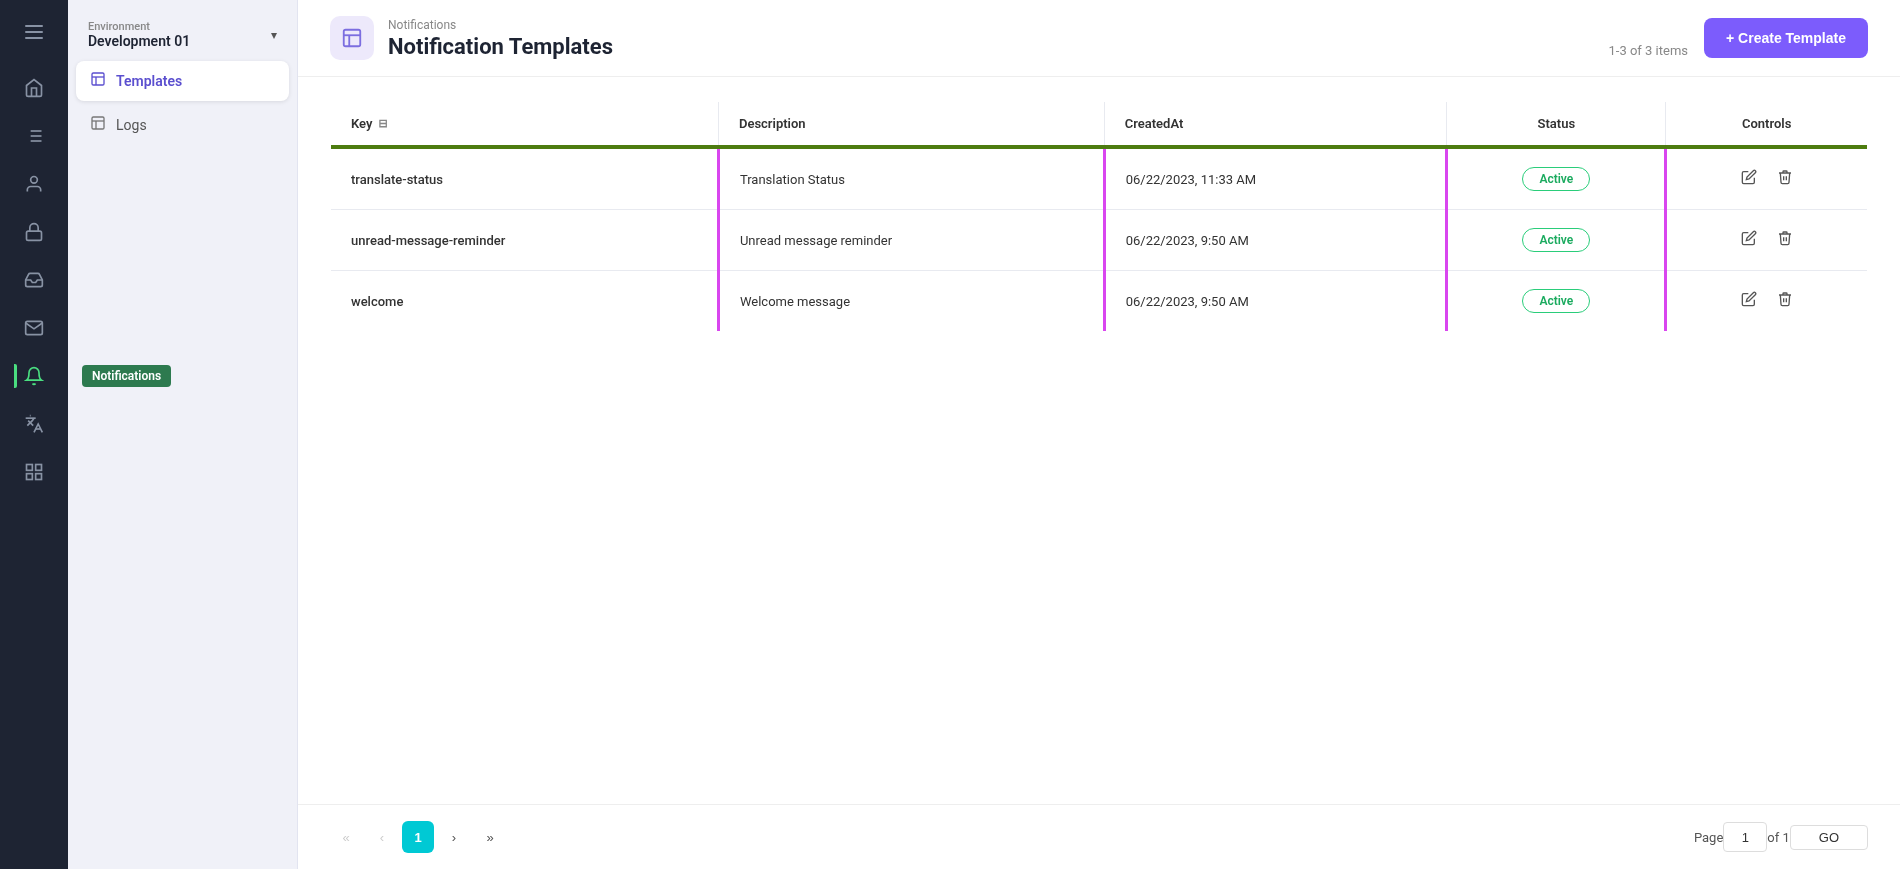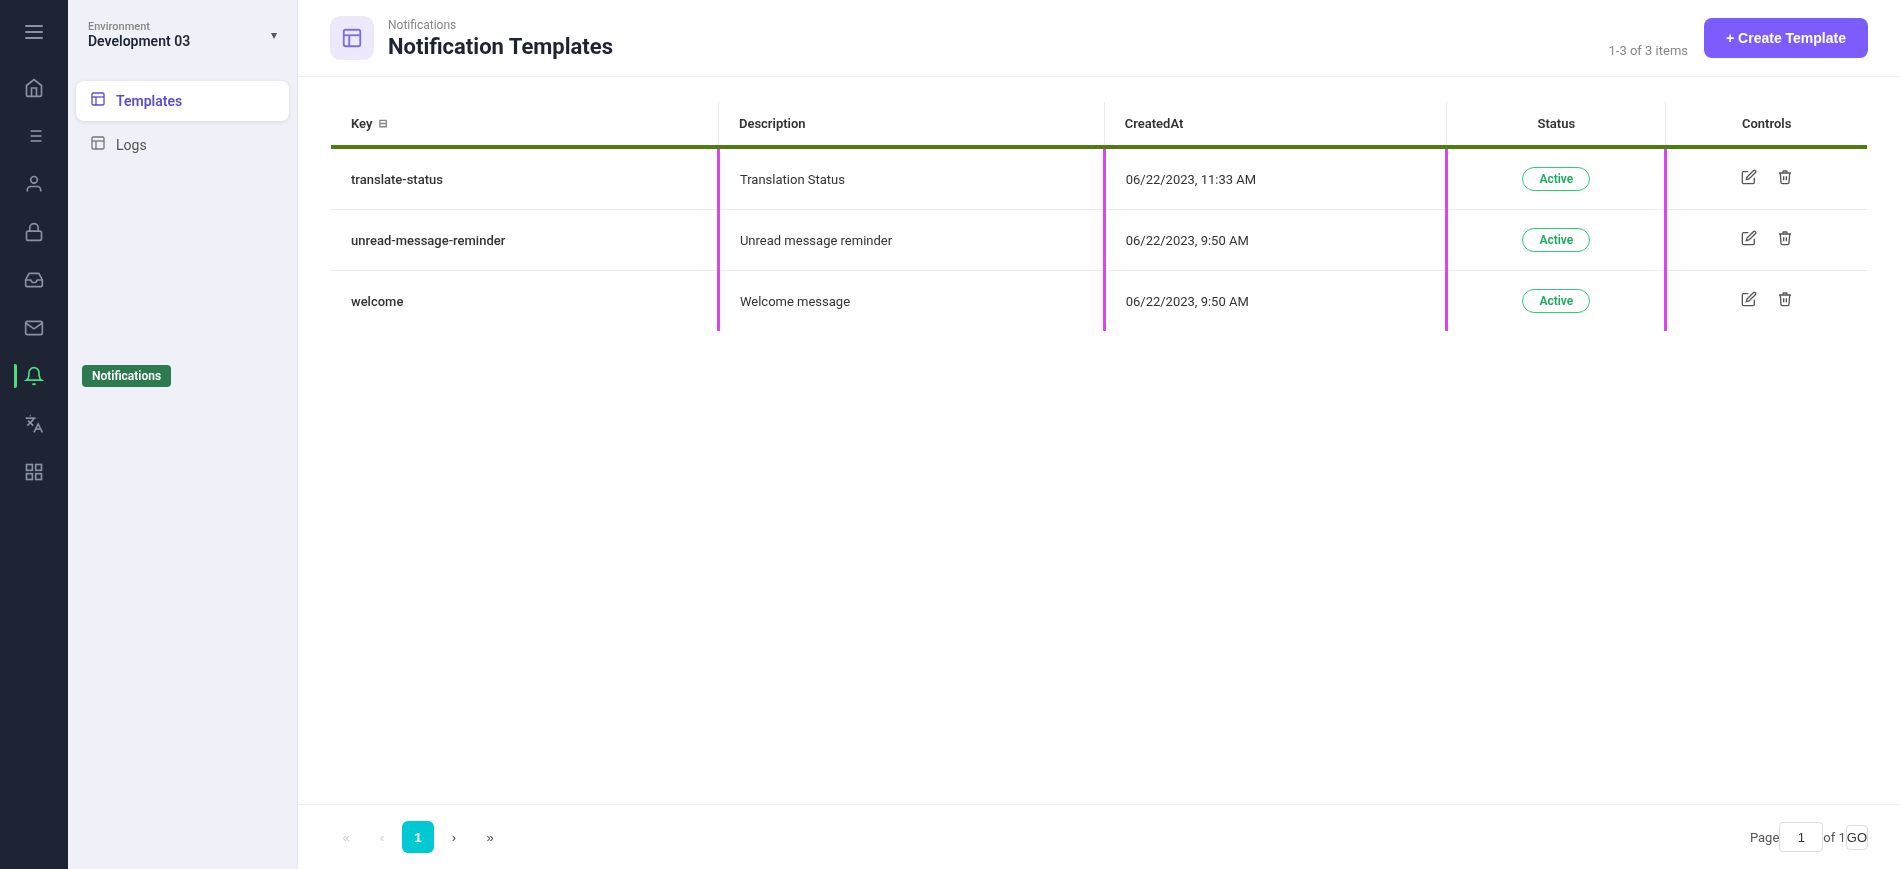--- a/index.html
+++ b/index.html
@@ -76,21 +76,21 @@
       padding: 12px 8px;
       border-right: 1px solid #e2e4f0;
     }
     .env-selector {
       display: flex;
       align-items: center;
       justify-content: space-between;
       padding: 8px 12px;
       cursor: pointer;
       border-radius: 8px;
-      margin-bottom: 24px;
+      margin-bottom: 4px;
     }
     .env-label { font-size: 11px; color: #888; font-weight: 500; }
     .env-name { font-size: 14px; color: #1e2433; font-weight: 600; }
     .env-chevron { color: #555; font-size: 12px; }
 
     .sidebar-item {
       display: flex;
       align-items: center;
       gap: 10px;
       padding: 10px 14px;
@@ -273,21 +273,21 @@
       border: 1px solid #ddd;
       border-radius: 4px;
       text-align: center;
       font-size: 13px;
       color: #333;
     }
     .go-btn {
       background: none;
       border: 1px solid #ddd;
       border-radius: 4px;
-      padding: 4px 0;
+      padding: 4px 28px;
       font-size: 13px;
       cursor: pointer;
       color: #333;
     }
 
     .th-key-wrap {
       display: flex;
       align-items: center;
       gap: 6px;
     }
@@ -372,21 +372,21 @@
       <rect x="14" y="14" width="7" height="7"></rect>
         <rect x="3" y="14" width="7" height="7"></rect>
     </svg>
   </div>
 </nav>
 
 <aside class="sidebar">
   <div class="env-selector">
     <div>
       <div class="env-label">Environment</div>
-      <div class="env-name">Development 03</div>
+      <div class="env-name">Development 01</div>
     </div>
     <div class="env-chevron">▾</div>
   </div>
 
   <div class="sidebar-item active">
     <span class="sidebar-item-icon">
       <svg width="16" height="16" viewBox="0 0 24 24" fill="none" stroke="#5b4fcf" stroke-width="2">
         <rect x="3" y="3" width="18" height="18" rx="2"></rect>
           <line x1="3" y1="9" x2="21" y2="9"></line>
         <line x1="9" y1="21" x2="9" y2="9"></line>

